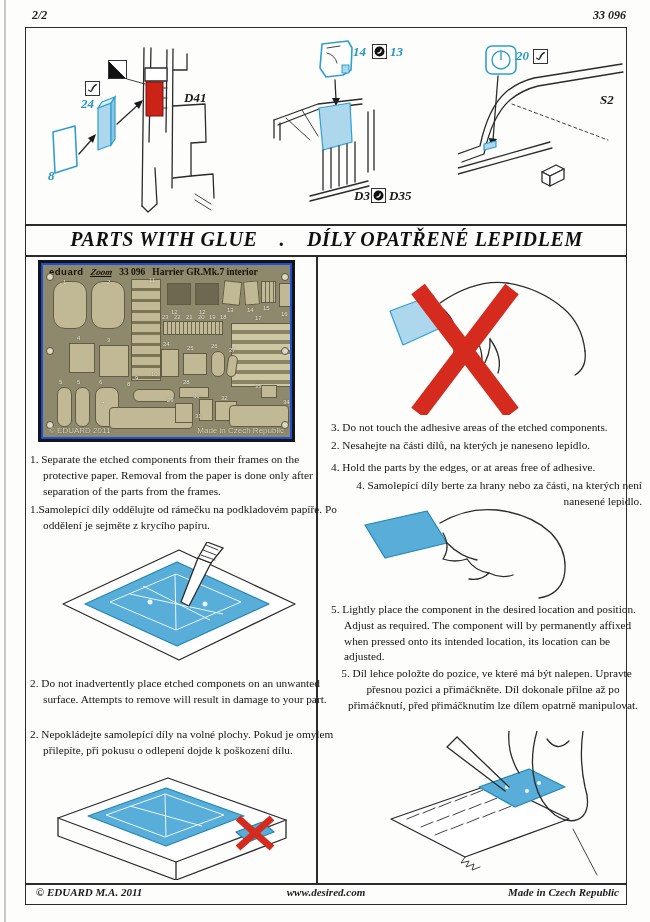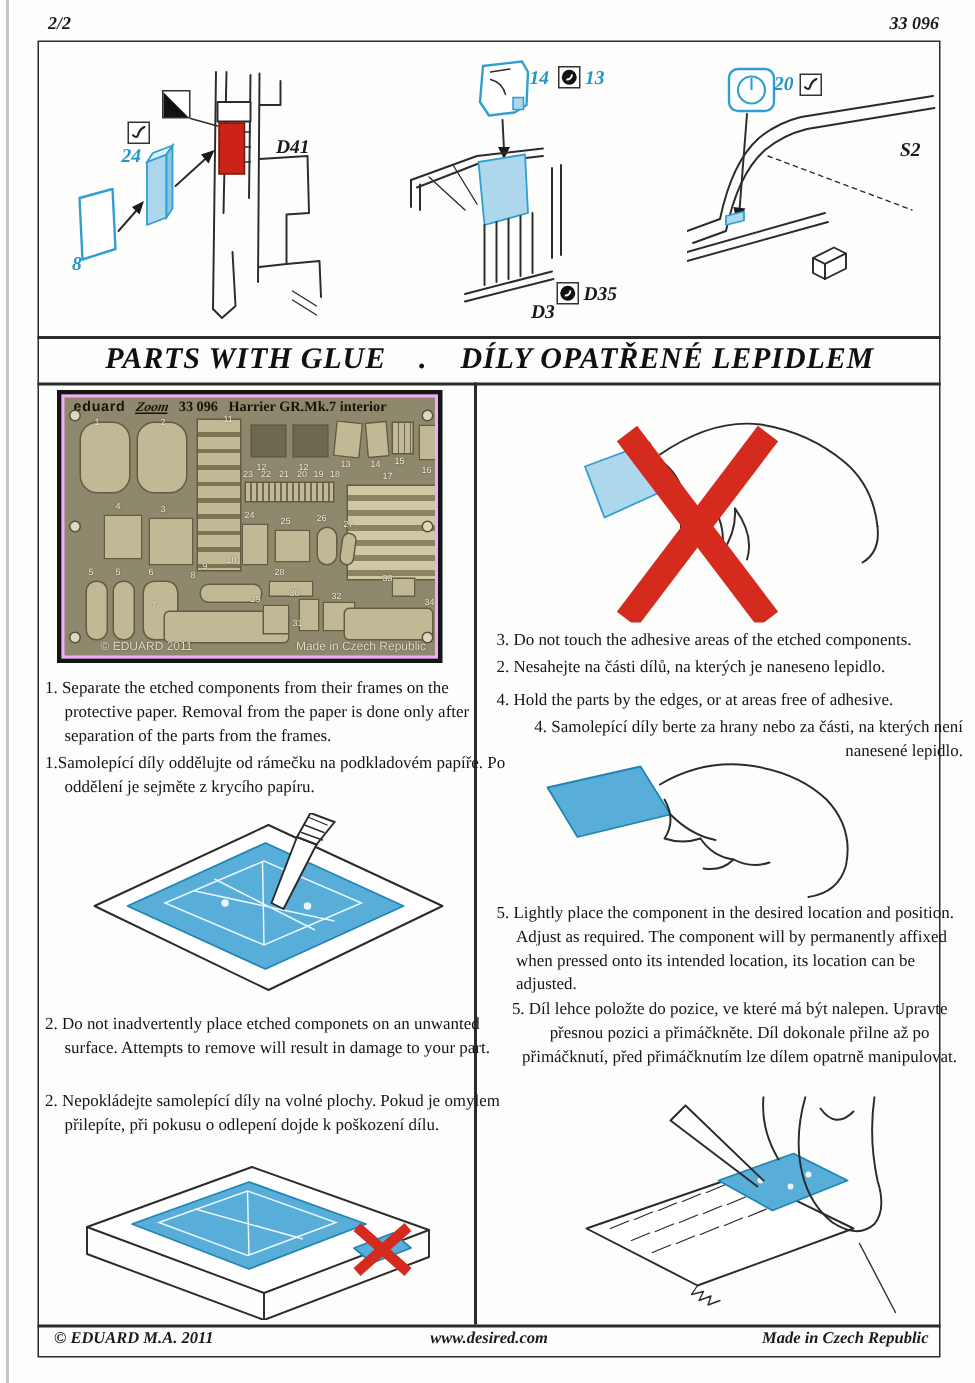--- a/index.html
+++ b/index.html
@@ -27,21 +27,21 @@
   .skf{stroke:#2b2b2b;stroke-width:1.3;fill:#fff;stroke-linejoin:round;}
   .bl{stroke:var(--part-blue,#2e9fd0);stroke-width:1.6;fill:#fff;stroke-linejoin:round;}
   .blf{stroke:var(--part-blue,#2e9fd0);stroke-width:1.2;fill:var(--part-blue-fill,#add7ec);stroke-linejoin:round;}
   .blm{stroke:#1f86b4;stroke-width:1.2;fill:var(--part-blue-mid,#58aed8);stroke-linejoin:round;}
   .redx{stroke:var(--warning-red,#d52b1e);stroke-linecap:butt;}
   .arr{fill:#1a1a1a;}
   .thin{stroke-width:.9;}
   
   .fret{left:38px;top:260px;width:257px;height:182px;background:#141414;box-sizing:border-box;padding:3px;}
   .fret-plate{position:relative;width:100%;height:100%;background:var(--fret-bg,#8e896c);
-              border:2px solid #f0abfc;box-sizing:border-box;overflow:hidden;}
+              border:2px solid #1d4ed8;box-sizing:border-box;overflow:hidden;}
   .fret-header{position:absolute;left:6px;top:1px;right:4px;display:flex;align-items:baseline;gap:7px;
                color:#181206;font-size:9.5px;font-weight:bold;white-space:nowrap;}
   .fret-brand{font-family:"Liberation Sans",sans-serif;letter-spacing:.5px;}
   .fret-zoom{font-style:italic;transform:skewX(-12deg);text-decoration:underline;font-size:9px;}
   .fp{position:absolute;background:var(--fret-part,#c1b995);border:1px solid #615c42;box-sizing:border-box;}
   .fp-slots{background:repeating-linear-gradient(180deg,var(--fret-part,#c1b995) 0 8px,#7a7454 8px 11px);}
   .fp-grid{background:repeating-linear-gradient(90deg,var(--fret-part,#c1b995) 0 3px,#6d6850 3px 4px),
            repeating-linear-gradient(180deg,rgba(0,0,0,0) 0 3px,#6d6850 3px 4px);}
   .fp-stripes{background:repeating-linear-gradient(180deg,#cfc8a4 0 6px,#8a8465 6px 10px);}
   .fret-hole{position:absolute;width:6px;height:6px;border-radius:50%;background:#ddd8bf;border:1px solid #55503a;}
@@ -119,21 +119,21 @@
   <path class="sk thin" d="M14,78 l24,22 M30,70 l16,26"></path>
 </svg>
 <div class="abs part-label" style="left:353px;top:44px;">14</div>
 <div class="abs sym" style="left:372px;top:44px;">
   <svg viewBox="0 0 12 12">
       <circle cx="6" cy="6" r="4.6" fill="#111"></circle>
       <path d="M4.2,7.4 A3,3 0 0 0 7.6,4.2" stroke="#fff" stroke-width="1.2" fill="none"></path>
     </svg>
 </div>
 <div class="abs part-label" style="left:390px;top:44px;">13</div>
-<div class="abs loc-label" style="left:354px;top:200px;text-align:center;">D3</div>
+<div class="abs loc-label" style="left:354px;top:188px;text-align:center;">D3</div>
 <div class="abs sym" style="left:371px;top:188px;">
   <svg viewBox="0 0 12 12">
       <circle cx="6" cy="6" r="4.6" fill="#111"></circle>
       <path d="M4.2,7.4 A3,3 0 0 0 7.6,4.2" stroke="#fff" stroke-width="1.2" fill="none"></path>
     </svg>
 </div>
 <div class="abs loc-label" style="left:389px;top:188px;">D35</div>
 
 <svg class="abs" style="left:458px;top:42px;" width="168" height="168" viewBox="0 0 168 168">
   <rect class="bl" x="28" y="4" width="30" height="28" rx="6"></rect>
@@ -238,21 +238,21 @@
         <span class="fret-num" style="left: 84px; top: 116px;">8</span>
         <span class="fret-num" style="left: 140px; top: 114px;">28</span>
         <span class="fret-num" style="left: 124px; top: 132px;">29</span>
         <span class="fret-num" style="left: 58px; top: 136px;">7</span>
         <span class="fret-num" style="left: 150px; top: 128px;">30</span>
         <span class="fret-num" style="left: 152px; top: 148px;">31</span>
         <span class="fret-num" style="left: 178px; top: 130px;">32</span>
         <span class="fret-num" style="left: 212px; top: 118px;">33</span>
         <span class="fret-num" style="left: 240px; top: 134px;">34</span>
       </div>
-    <div class="fret-foot" style="left:24px;margin-top:20px;">© EDUARD 2011</div>
+    <div class="fret-foot" style="left:6px;margin-top:20px;">© EDUARD 2011</div>
     <div class="fret-foot" style="right:6px;">Made in Czech Republic</div>
   </div>
 </div>
 
 <div class="abs instr" style="left:30px;top:452px;width:294px;">1. Separate the etched components from their frames on the protective paper. Removal from the paper is done only after separation of the parts from the frames.</div>
 <div class="abs instr" style="left:30px;top:502px;width:294px;">1.Samolepící díly oddělujte od rámečku na podkladovém papíře. Po oddělení je sejměte z krycího papíru.</div>
 
 <svg class="abs" style="left:55px;top:542px;" width="248" height="126" viewBox="0 0 248 126">
   <polygon class="skf" points="8,62 124,8 240,62 124,118"></polygon>
   <polygon class="blm" points="30,62 122,20 214,62 122,104"></polygon>

